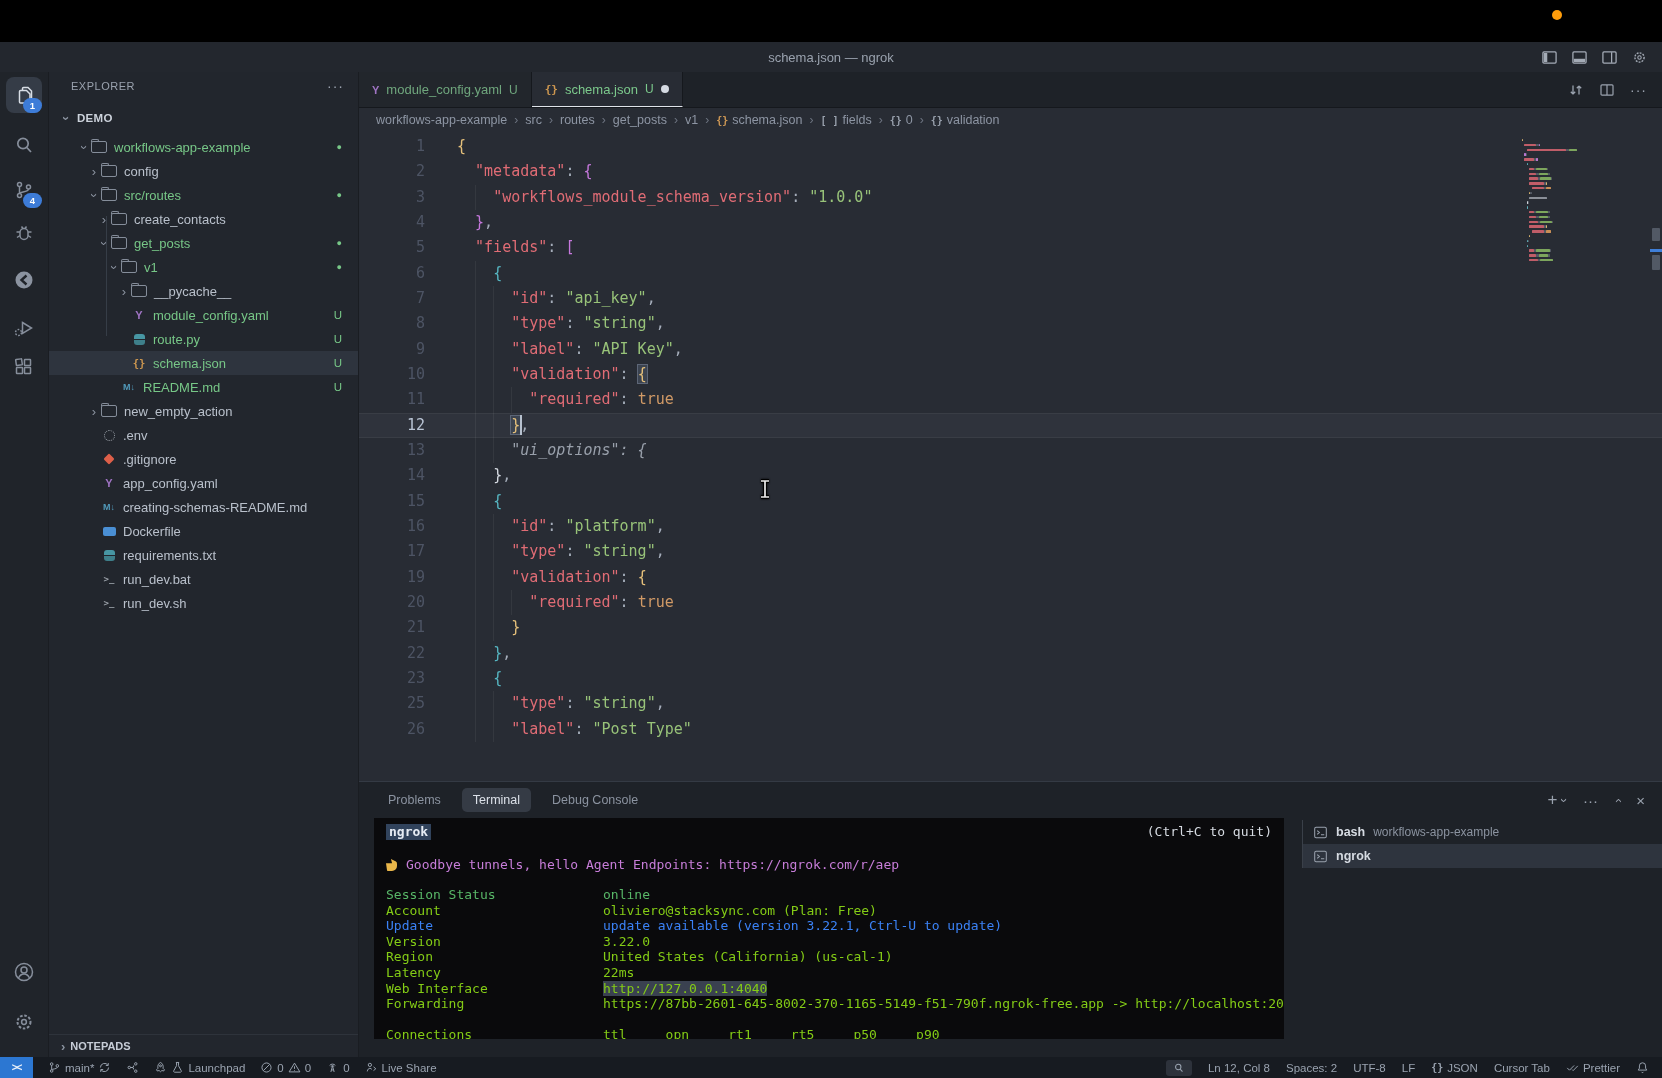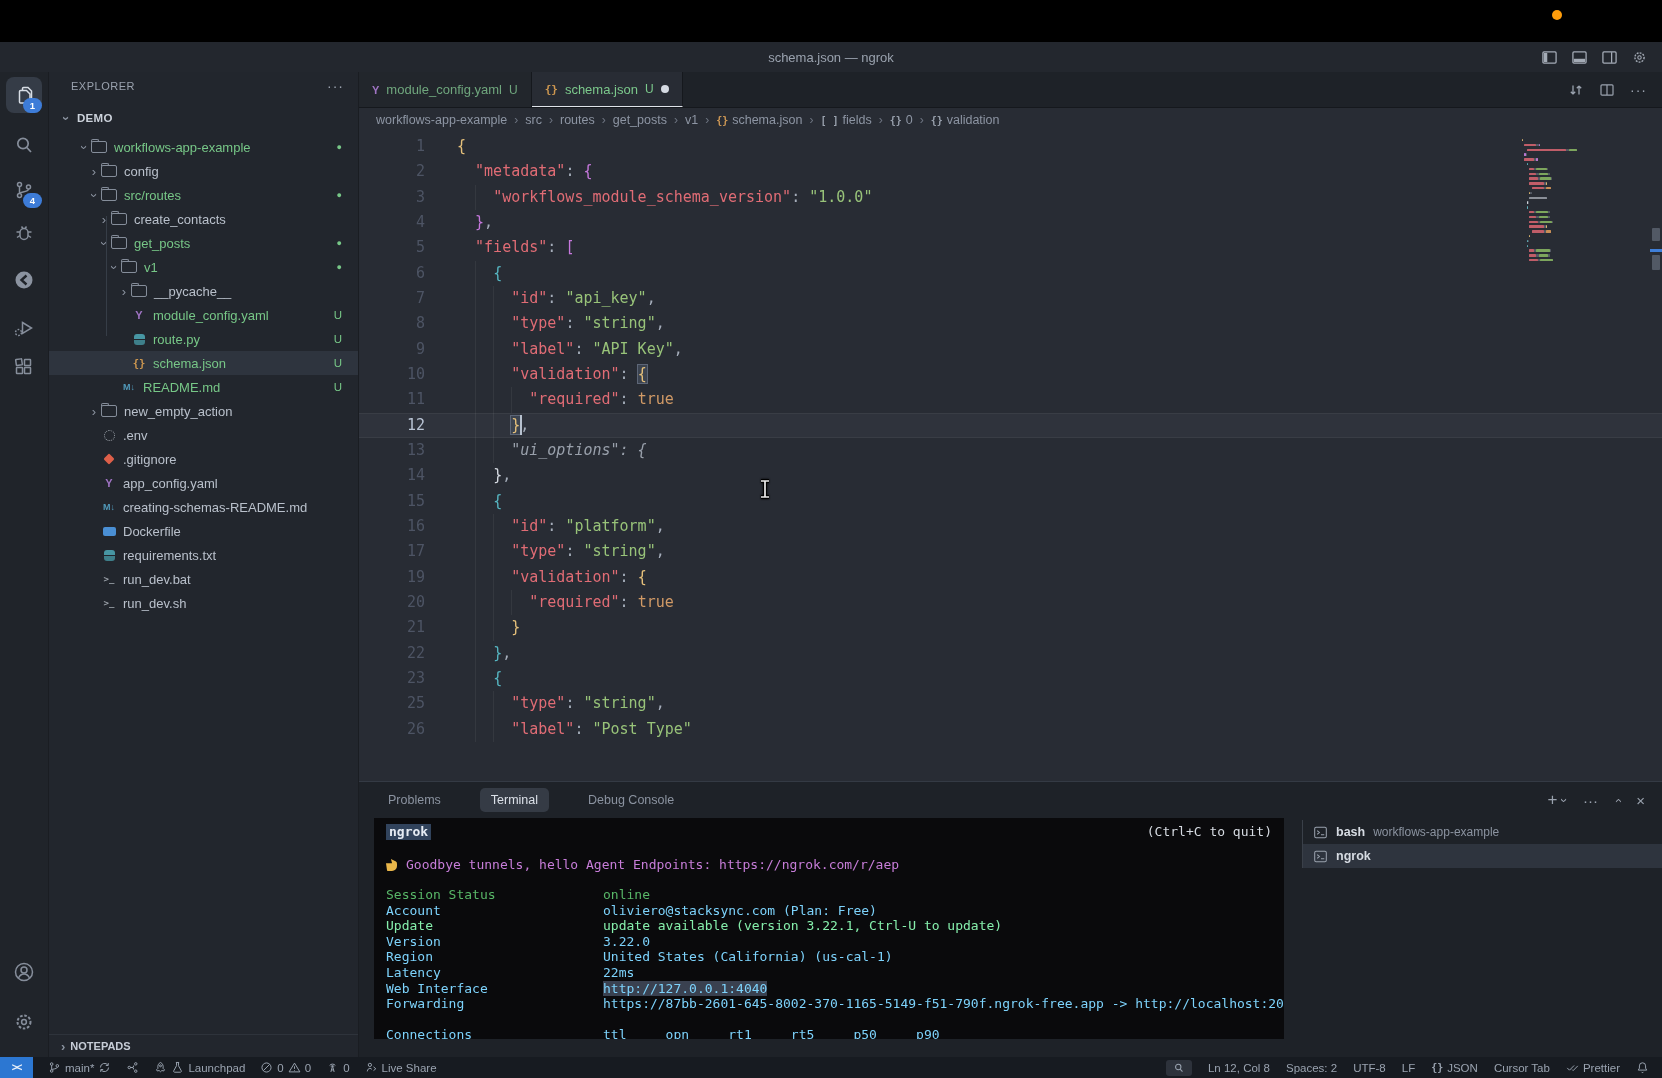--- a/index.html
+++ b/index.html
@@ -105,43 +105,43 @@
   .caret{position:absolute;width:1.6px;height:20px;background:#b7c1cf;}
   .minimap{position:absolute;top:8px;left:1163px;width:80px;height:200px;}
   .mm-line{position:absolute;height:2.4px;display:flex;}
   .mm-seg{height:2.4px;border-radius:.5px;}
   .ruler{position:absolute;top:0;right:0;width:12px;height:650px;}
   .ruler .rb{position:absolute;left:2px;right:2px;background:#59616e;opacity:.85;border-radius:1px;}
   .ruler .rline{position:absolute;left:0;right:0;height:3px;background:#3f7fd9;}
 
   
   .panel{position:absolute;top:709px;left:0;right:0;bottom:0;background:#1e2228;border-top:1px solid #343a44;}
-  .p-header{height:36px;display:flex;align-items:center;padding-left:18px;gap:28px;font-size:12.5px;color:#8b93a0;}
+  .p-header{height:36px;display:flex;align-items:center;padding-left:18px;gap:10px;font-size:12.5px;color:#8b93a0;}
   .p-tab{height:24px;display:flex;align-items:center;padding:0 11px;border-radius:5px;}
   .p-tab.active{background:#353b45;color:#dbe0e8;}
   .p-actions{margin-left:auto;display:flex;align-items:center;gap:17px;padding-right:17px;color:#9aa2ae;font-size:15px;}
   .p-actions .rot90{display:inline-block;transform:rotate(90deg);font-size:13px;}
   .p-actions .rotm90{display:inline-block;transform:rotate(-90deg);font-size:13px;}
   .p-actions .plus{font-size:17px;font-weight:400;}
   .p-actions .grp{display:flex;align-items:center;gap:4px;}
 
   .terminal{position:absolute;left:15px;top:36px;width:910px;height:221px;background:#0a0a0c;
             font-family:"DejaVu Sans Mono",monospace;font-size:13px;color:#d6dbe2;
             padding:6px 12px;box-sizing:border-box;overflow:hidden;}
   .t-head{display:flex;justify-content:space-between;height:16px;line-height:16px;}
   .t-app{font-weight:bold;background:#31435c;padding:0 3px;color:#e6ecf4;}
   .t-hello{margin-top:17px;height:16px;line-height:16px;color:#c77dd9;display:flex;align-items:center;}
   .hand{display:inline-block;width:11px;height:12px;background:#e9b64a;border-radius:3px 5px 5px 2px;
         margin-right:9px;clip-path:polygon(0 35%,55% 35%,45% 0,100% 25%,100% 100%,10% 100%);}
   .t-rows{margin-top:14px;}
   .t-row{display:flex;height:15.6px;line-height:15.6px;white-space:pre;}
   .t-label{width:217px;flex:none;}
   .c-green{color:#58b768;}
-  .c-yellow{color:#86efac;}
-  .c-white{color:#7dd3fc;}
+  .c-yellow{color:#3b82f6;}
+  .c-white{color:#84cc16;}
   .val-sel{background:#3a4150;}
   .t-hint{position:absolute;left:15px;width:910px;top:261px;text-align:center;font-size:11.5px;color:#6f7682;
           font-family:"Liberation Sans",sans-serif;}
 
   .term-list{position:absolute;left:943px;top:38px;width:360px;border-left:1px solid #3a4049;}
   .tl-row{height:24px;display:flex;align-items:center;gap:8px;padding-left:10px;font-size:12.5px;color:#cfd5de;}
   .tl-row.selected{background:#2e343e;}
   .tl-row .ic{width:15px;height:15px;color:#9aa2ae;}
   .tl-title{font-weight:bold;color:#d6dbe2;}
   .tl-sub{color:#8b93a0;font-size:12px;}

